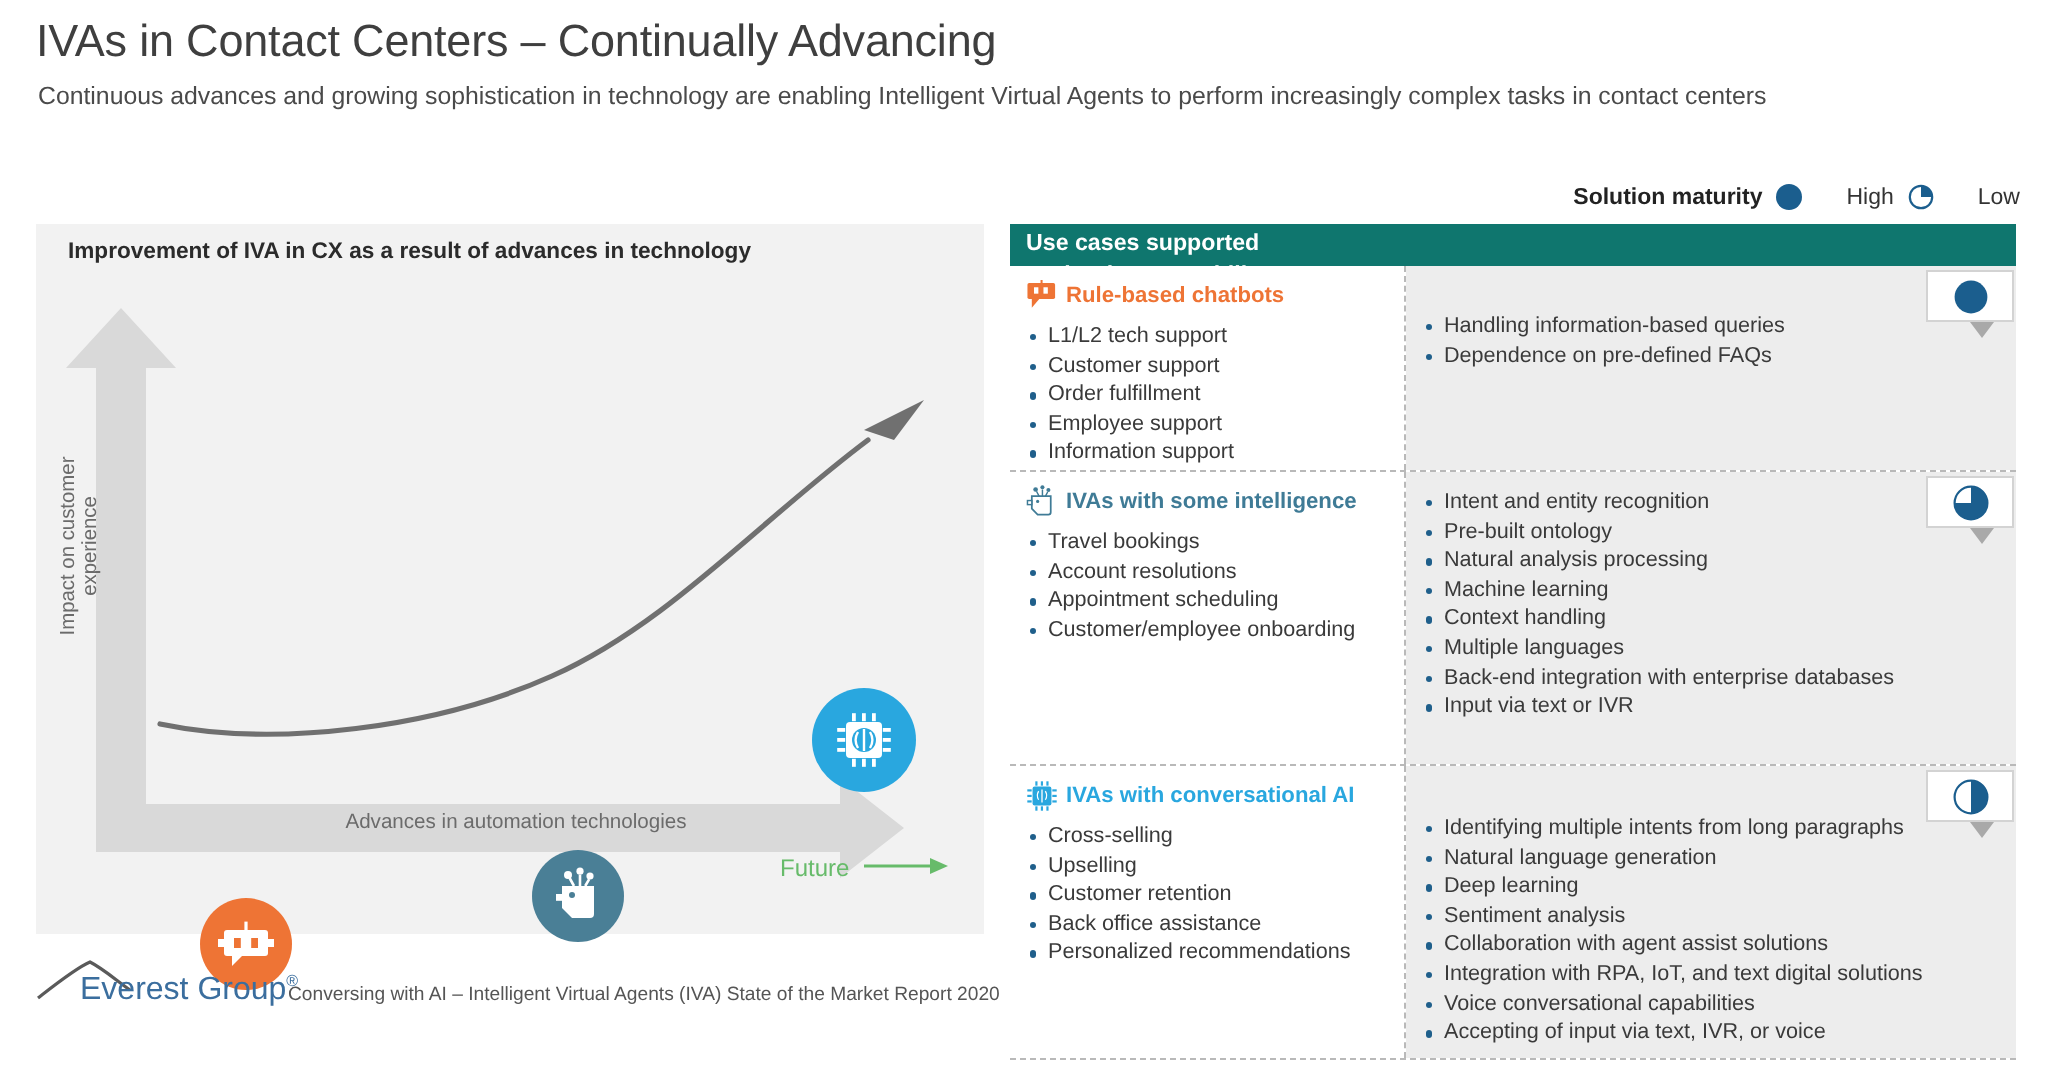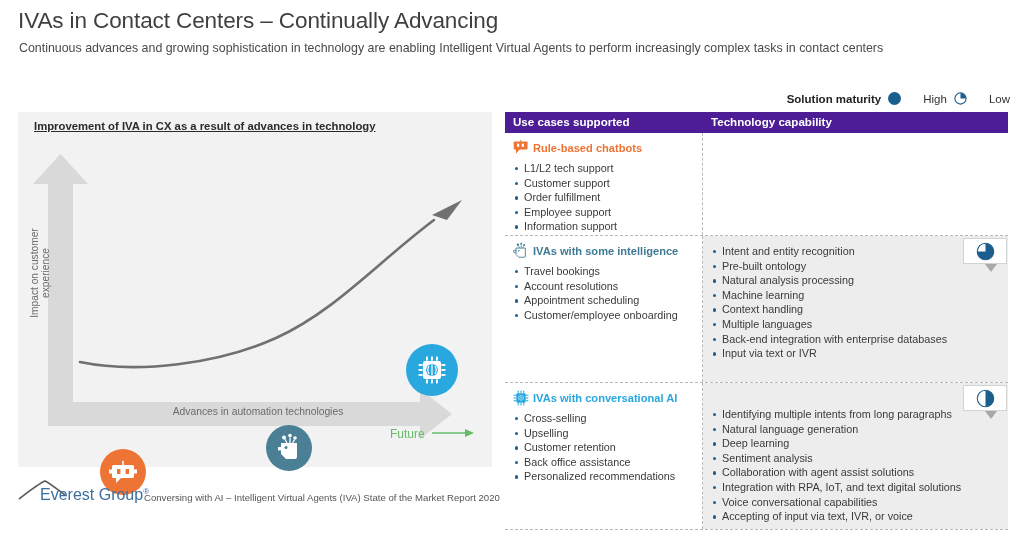--- a/index.html
+++ b/index.html
@@ -38,21 +38,21 @@
   .dot-low { width: 13px; height: 13px; display:inline-block; }
 
   
   .chart-panel {
     position: absolute; left: 18px; top: 112px;
     width: 474px; height: 355px;
     background: #f2f2f2;
   }
   .chart-caption {
     position: absolute; left: 16px; top: 8px;
-    font-size: 11.3px; font-weight: bold; color: #2b2b2b; text-decoration: underline;
+    font-size: 11.3px; font-weight: bold; color: #2b2b2b;
   }
   .chart-svg { position:absolute; left:0; top:0; width:474px; height:355px; }
 
   .axis-label-y {
     position: absolute; left: -43px; top: 150px;
     width: 130px; text-align:center;
     transform: rotate(-90deg);
     font-size: 10.2px; color: #6b6b6b;
   }
   .axis-label-x {
@@ -84,21 +84,21 @@
   .eg-swoosh { position:absolute; left:0; top:0; }
   .footer-note {
     font-size: 9.6px; color: #555; margin-left: 8px; padding-bottom: 5px; white-space: nowrap;
   }
 
   
   .table {
     position: absolute; left: 505px; top: 112px;
     width: 503px; height: 418px;
   }
-  .thead { display:flex; height: 21px; background:#4c1d95; }
+  .thead { display:flex; height: 21px; background:#0f766e;flex-direction:column; }
   .th {
     color:#fff; font-size:11.6px; font-weight:bold;
     padding: 3px 0 0 8px;
   }
   .th-1 { width: 198px; }
   .th-2 { width: 305px; }
 
   .trow { position: relative; display:flex; border-bottom: 1px dashed #b9b9b9; }
   .trow:first-of-type { }
   .td-left {
@@ -264,20 +264,34 @@
           </svg>
           <span class="row-title t-orange">Rule-based chatbots</span>
         </div>
         <ul class="bullets">
           <li>L1/L2 tech support</li>
           <li>Customer support</li>
           <li>Order fulfillment</li>
           <li>Employee support</li>
           <li>Information support</li>
         </ul>
+      </div>
+      <div class="td-right">
+        <ul class="bullets" style="margin-top:17px">
+          <li>Handling information-based queries</li>
+          <li>Dependence on pre-defined FAQs</li>
+        </ul>
+        <div class="maturity">
+          <div class="maturity-box">
+            <svg width="19" height="19" viewBox="0 0 19 19">
+              <circle cx="9.5" cy="9.5" r="8.2" fill="#1b5e8e"></circle>
+            </svg>
+          </div>
+          <div class="maturity-ptr"></div>
+        </div>
       </div>
     </div>
 
     <div class="trow" style="height:147px">
       <div class="td-left">
         <div class="row-head">
           <svg class="row-icon" viewBox="0 0 22 24">
             <path d="M4 8 h13 v11 a1.6 1.6 0 0 1 -1.6 1.6 h-7.4 l-4 -4 z" fill="#fff" stroke="#3f7b96" stroke-width="1.2"></path>
             <circle cx="8" cy="11.6" r="1.1" fill="#3f7b96"></circle>
             <rect x="1" y="11" width="3" height="2.8" fill="#fff" stroke="#3f7b96" stroke-width="1"></rect>

